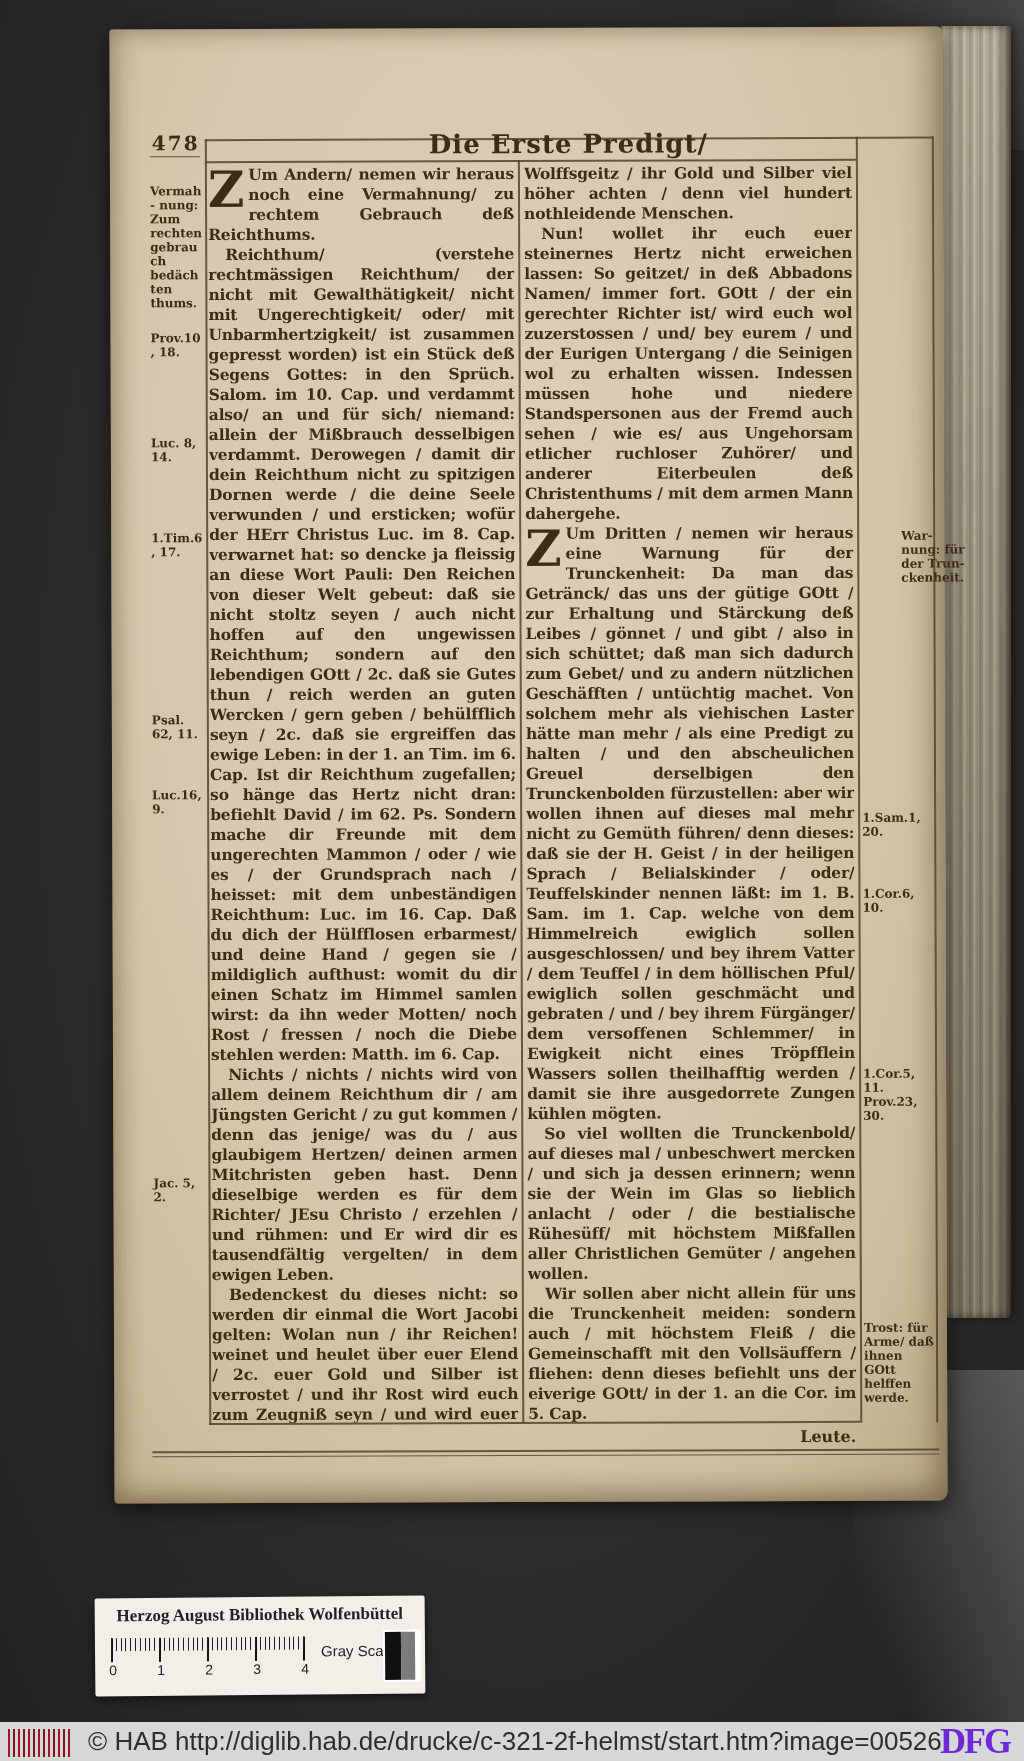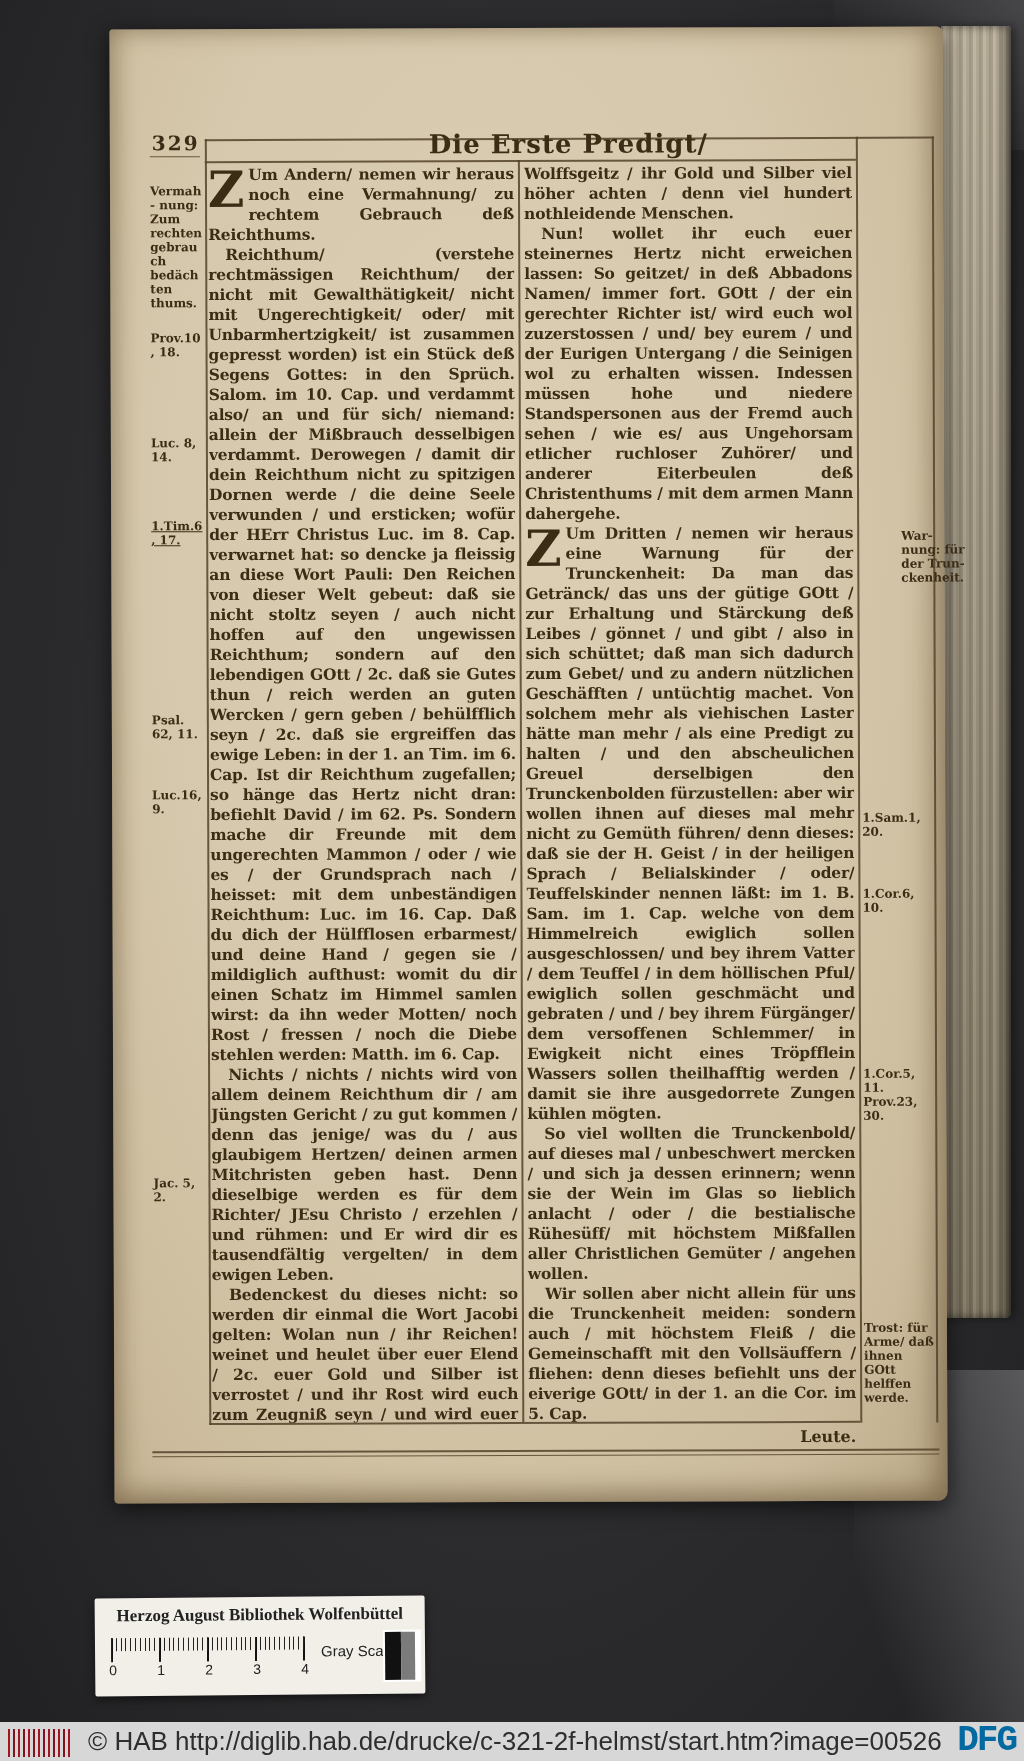--- a/index.html
+++ b/index.html
@@ -65,22 +65,22 @@
     display:flex;align-items:stretch;padding:2px;box-sizing:border-box;}
   .patch .black{width:16px;background:#111;}
   .patch .gray{width:14px;background:#7b7b7b;}
   .footer{position:absolute;left:0;top:1722px;width:1024px;height:39px;background:#d7d7d7;}
   .hab-logo{position:absolute;left:8px;top:4px;width:62px;height:31px;
     background:
       linear-gradient(180deg,rgba(215,215,215,1) 0 3px,rgba(215,215,215,0) 3px 100%),
       repeating-linear-gradient(90deg,#a01622 0 2px,rgba(0,0,0,0) 2px 5px,#7d1420 5px 7px,rgba(0,0,0,0) 7px 10px);}
   .footer-text{position:absolute;left:88px;top:4px;font-family:"Liberation Sans",sans-serif;
     font-size:26px;color:#2e2e2e;white-space:nowrap;}
-  .dfg{position:absolute;right:8px;top:-2px;font-family:Liberation Mono, monospace;
-    font-weight:bold;font-size:36px;color:#0369a1;letter-spacing:-2px;}
+  .dfg{position:absolute;right:14px;top:-2px;font-family:Liberation Serif, serif;
+    font-weight:bold;font-size:36px;color:#6d28d9;letter-spacing:-2px;}
 </style>
 </head>
 <body>
 
 <div class="photo">
   <div class="bg-top-right"></div>
   <div class="bg-bottom-right"></div>
   <div class="fore-edge"></div>
 
   <div class="page">
@@ -89,28 +89,28 @@
       <div class="rule h" style="left:57px;top:10px;width:729px;"></div>
       <div class="rule h" style="left:57px;top:32px;width:651px;"></div>
       <div class="rule v" style="left:57px;top:10px;height:1286px;"></div>
       <div class="rule v" style="left:370px;top:32px;height:1262px;"></div>
       <div class="rule v" style="left:708px;top:10px;height:1286px;"></div>
       <div class="rule v" style="left:784px;top:10px;height:1286px;"></div>
       <div class="rule h" style="left:57px;top:1294px;width:651px;"></div>
       <div class="rule h" style="left:0px;top:1322px;width:787px;"></div>
       <div class="rule h" style="left:0px;top:1327px;width:787px;height:1px;"></div>
 
-      <div class="page-num">329</div>
+      <div class="page-num">478</div>
       <div class="rule pn-rule"></div>
       <div class="running-header">Die Erste Predigt/</div>
 
       <div class="note note-l" style="top:55px;">Vermah- nung: Zum rechten gebrauch bedächten thums.</div>
       <div class="note note-l" style="top:202px;">Prov.10, 18.</div>
       <div class="note note-l" style="top:307px;">Luc. 8, 14.</div>
-      <div class="note note-l" style="top:390px;text-decoration:underline;">1.Tim.6, 17.</div>
+      <div class="note note-l" style="top:402px;">1.Tim.6, 17.</div>
       <div class="note note-l" style="top:584px;">Psal. 62, 11.</div>
       <div class="note note-l" style="top:659px;">Luc.16, 9.</div>
       <div class="note note-l" style="top:1047px;">Jac. 5, 2.</div>
 
       <div class="note note-r" style="top:402px;padding-left:40px;">War- nung: für der Trun- ckenheit.</div>
       <div class="note note-r" style="top:684px;">1.Sam.1, 20.</div>
       <div class="note note-r" style="top:760px;">1.Cor.6, 10.</div>
       <div class="note note-r" style="top:940px;">1.Cor.5, 11. Prov.23, 30.</div>
       <div class="note note-r" style="top:1194px;">Trost: für Arme/ daß ihnen GOtt helffen werde.</div>
 

